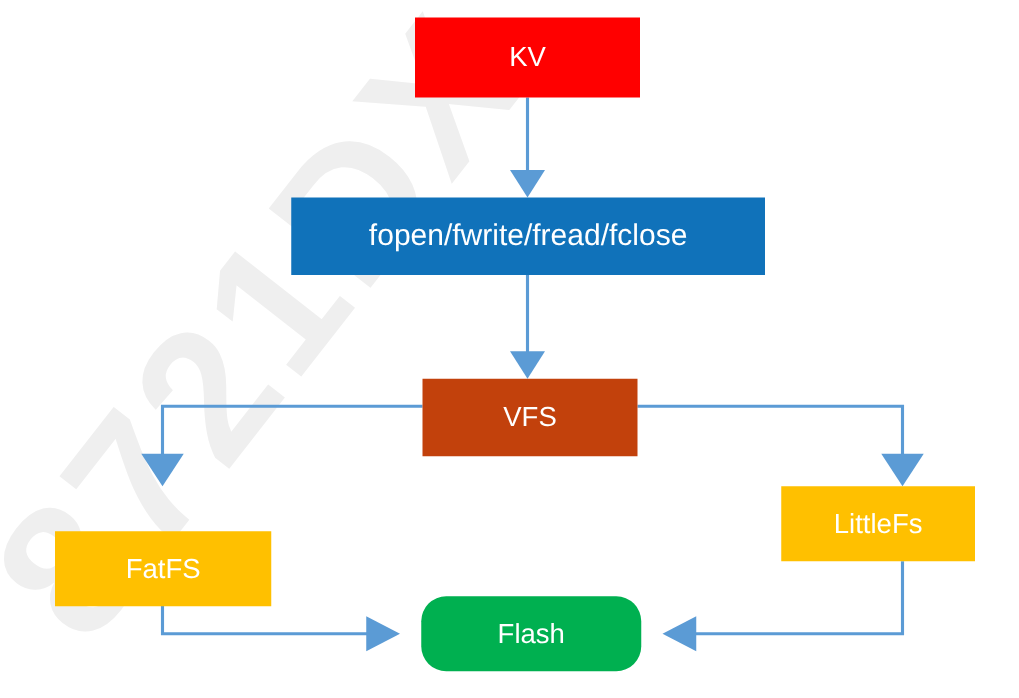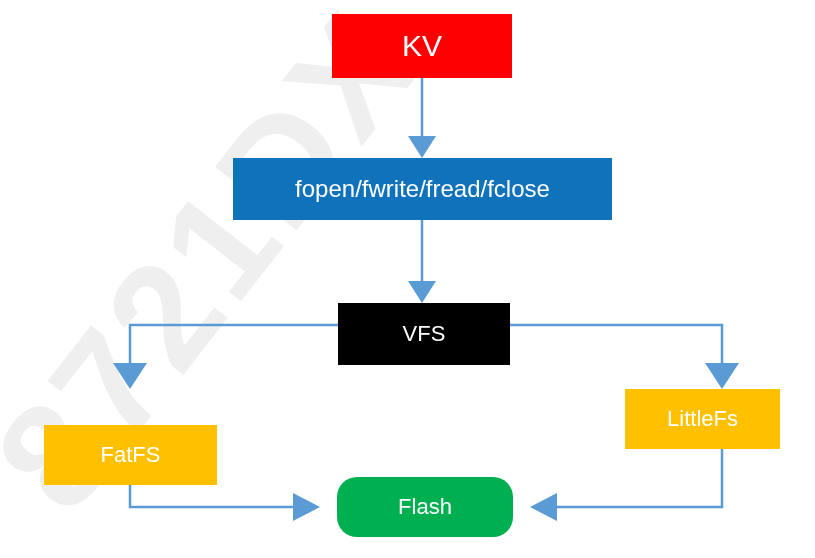--- a/index.html
+++ b/index.html
@@ -92,29 +92,29 @@
       <path d="M 130 449 L 130 507 L 295 507" fill="none" stroke="#5B9BD5" stroke-width="2.5"></path>
       <path d="M 293 493 L 293 521 L 320 507 Z" fill="#5B9BD5"></path>
     </g>
 
     <g>
       <path d="M 722 449 L 722 507 L 555 507" fill="none" stroke="#5B9BD5" stroke-width="2.5"></path>
       <path d="M 557 493 L 557 521 L 530 507 Z" fill="#5B9BD5"></path>
     </g>
   </svg>
 
-  <div class="node-box" style="left:332px; top:14px; width:180px; height:64px; background:#FF0000; font-size:30px;">
+  <div class="node-box" style="left:332px; top:14px; width:180px; height:64px; background:#FF0000; font-size:22px;">
     <span class="node-label">KV</span>
   </div>
 
   <div class="node-box" style="left:233px; top:158px; width:379px; height:62px; background:#1072BA; font-size:24px;">
     <span class="node-label">fopen/fwrite/fread/fclose</span>
   </div>
 
-  <div class="node-box" style="left:338px; top:303px; width:172px; height:62px; background:#000000; font-size:22px;">
+  <div class="node-box" style="left:338px; top:303px; width:172px; height:62px; background:#c2410c; font-size:22px;">
     <span class="node-label">VFS</span>
   </div>
 
   <div class="node-box" style="left:44px; top:389px; width:173px; height:60px; background:#FFC000; font-size:22px;margin-top:36px;">
     <span class="node-label">FatFS</span>
   </div>
 
   <div class="node-box" style="left:625px; top:389px; width:155px; height:60px; background:#FFC000; font-size:22px;justify-content:center;">
     <span class="node-label">LittleFs</span>
   </div>

